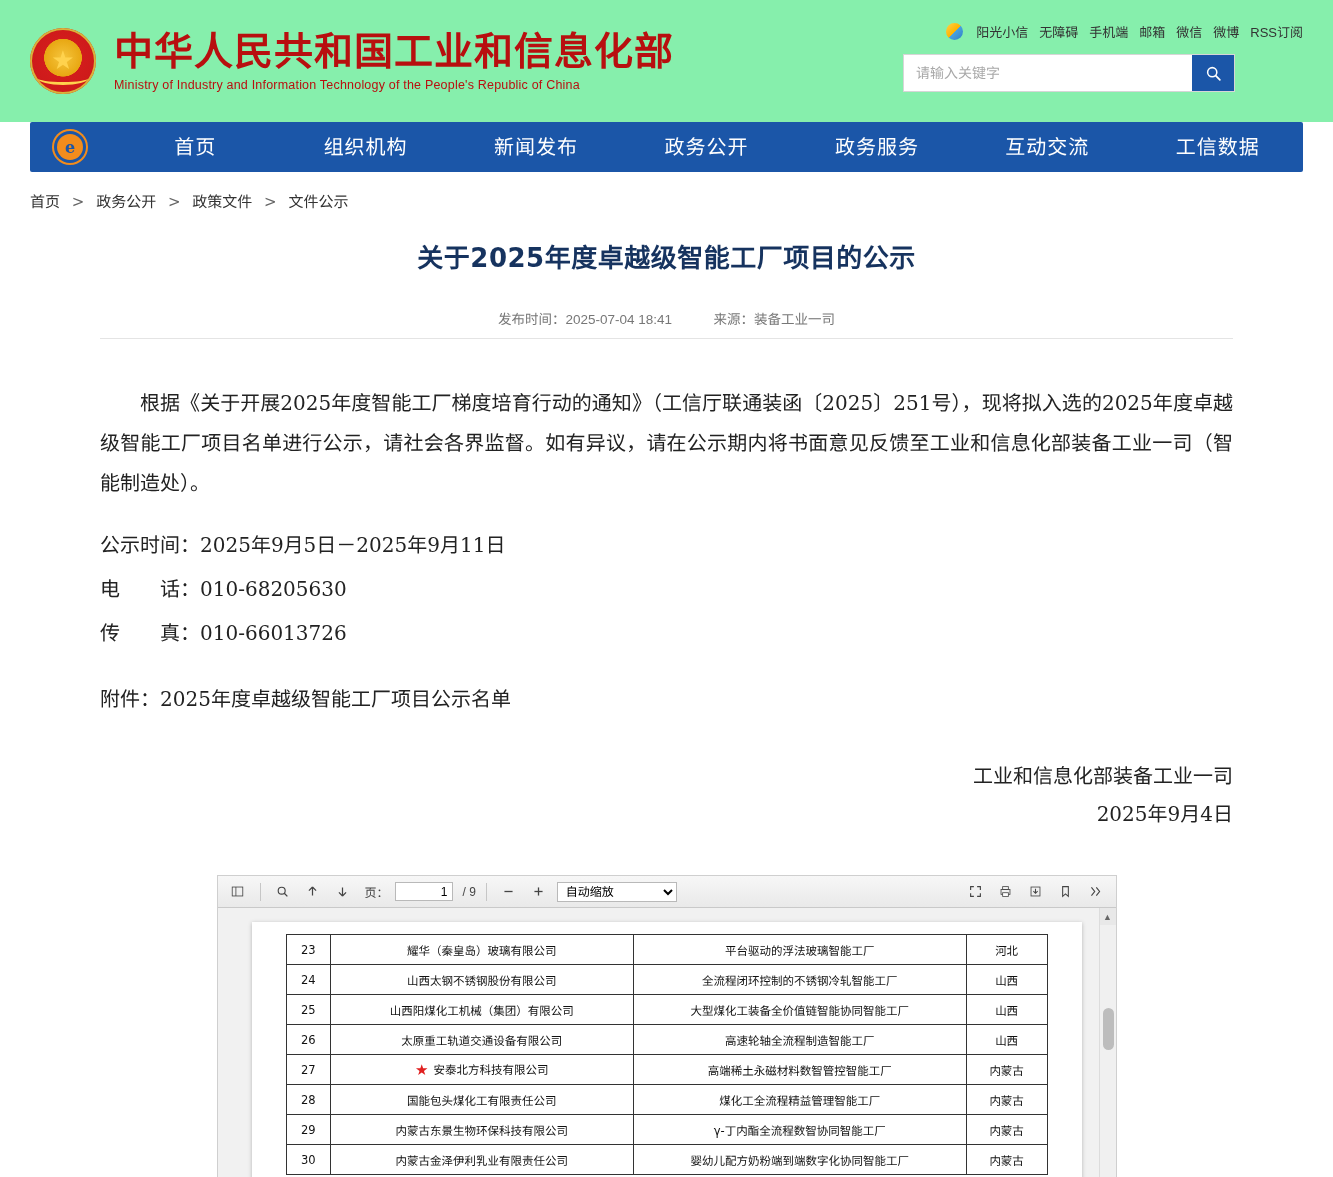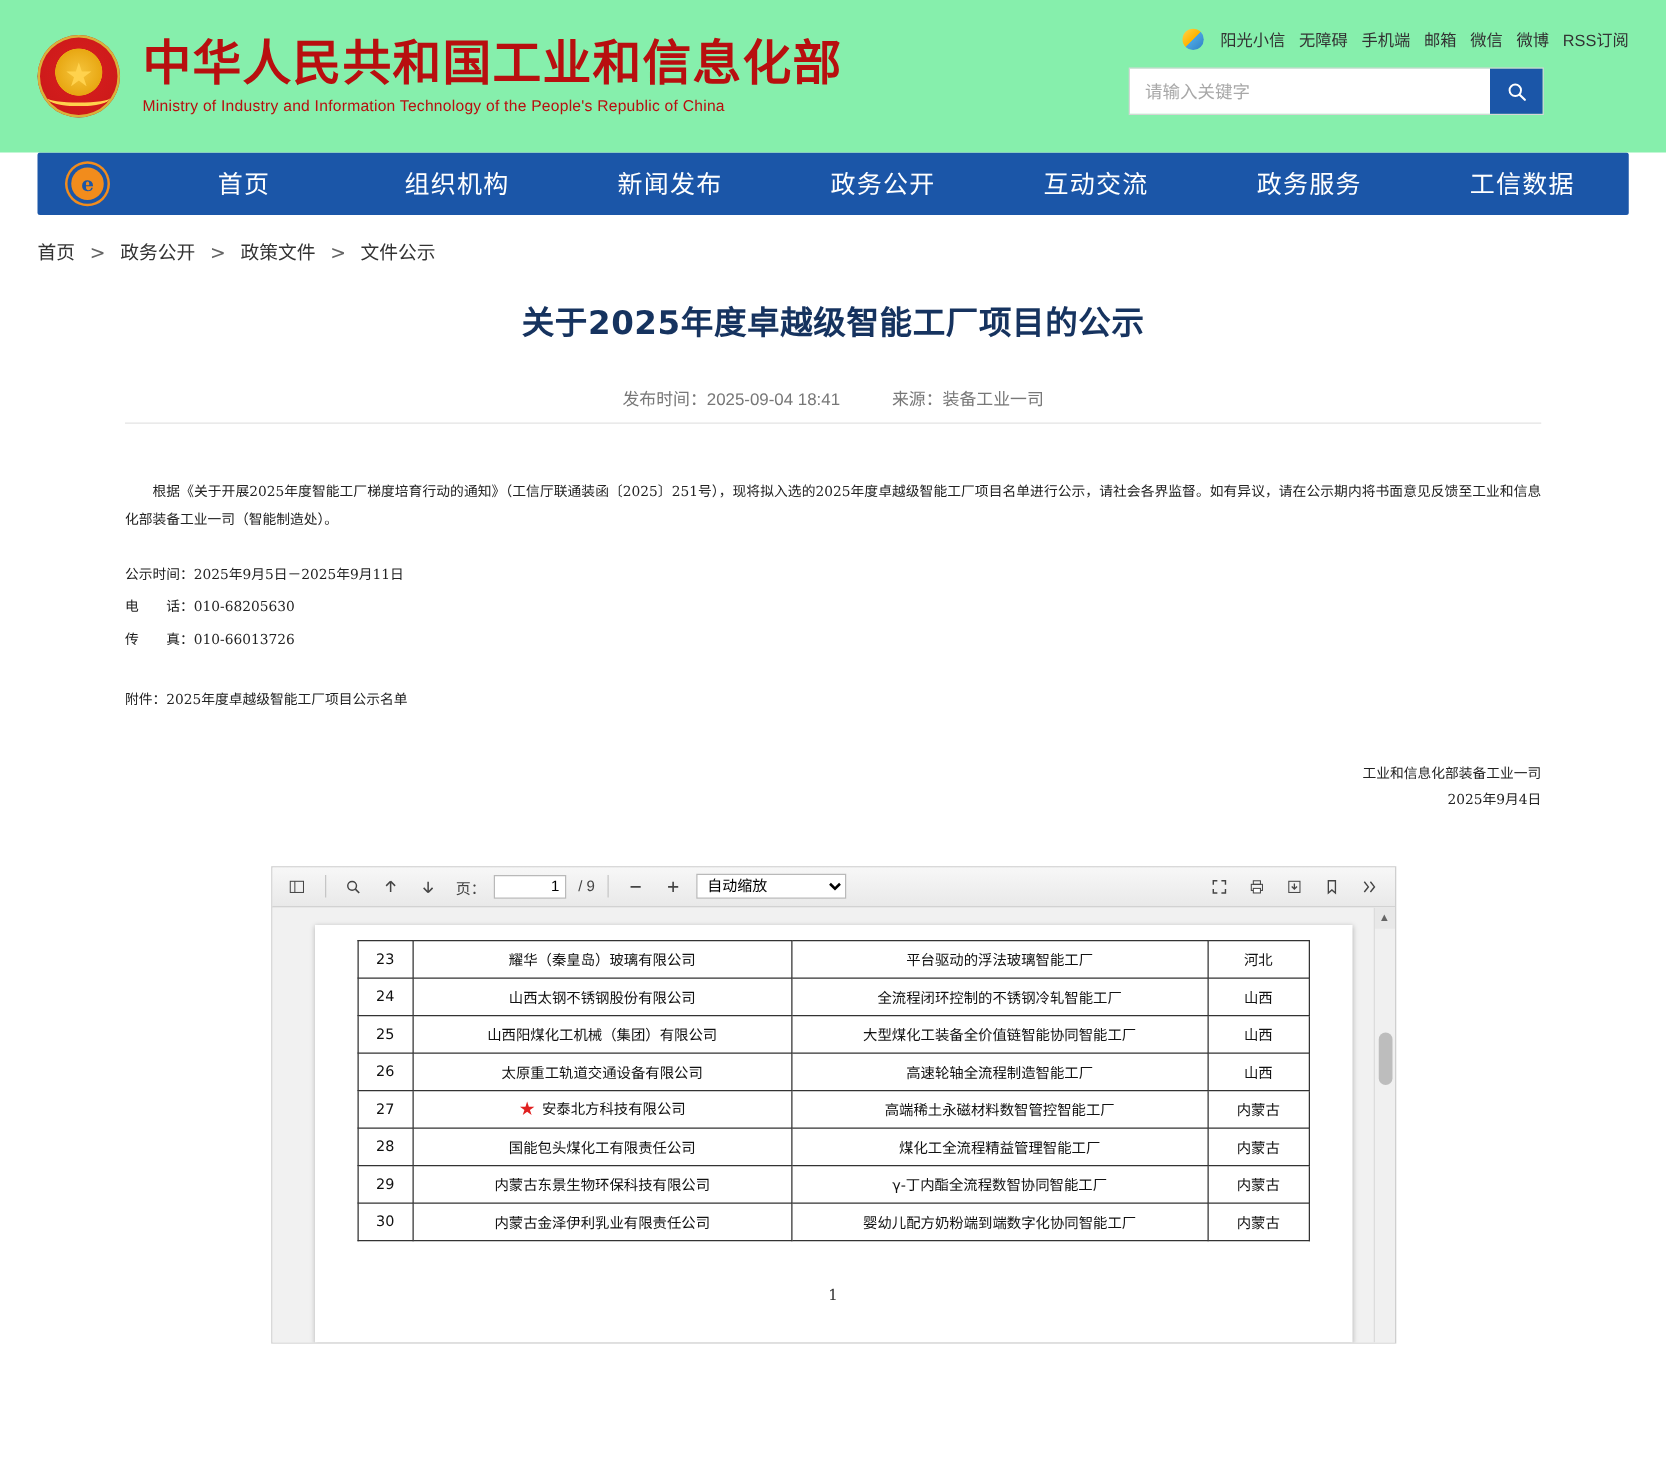--- a/index.html
+++ b/index.html
@@ -175,21 +175,21 @@
     padding-bottom: 10px;
     text-align: center;
     font-size: 13.5px;
     color: #777;
     border-bottom: 1px solid #e4e4e4;
   }
   .meta .gap { display: inline-block; width: 34px; }
   .body {
     margin-top: 44px;
     font-family: "DejaVu Serif", "Liberation Serif", serif;
-    font-size: 11px;
+    font-size: 20px;
     color: #222;
     line-height: 2.0;
   }
   .body p { margin: 0 0 22px; }
   .body p.indent { text-indent: 2em; text-align: justify; }
   .body .lines p { margin: 0 0 4px; }
   .sign {
     margin-top: 38px;
     text-align: right;
     line-height: 1.9;
@@ -348,41 +348,41 @@
 
 <nav class="nav">
   <div class="nav-logo">
     <div class="gear"></div>
   </div>
   <div class="nav-items">
     <div class="nav-item">首页</div>
     <div class="nav-item">组织机构</div>
     <div class="nav-item">新闻发布</div>
     <div class="nav-item">政务公开</div>
+    <div class="nav-item">政务服务</div>
     <div class="nav-item">互动交流</div>
-    <div class="nav-item">政务服务</div>
     <div class="nav-item">工信数据</div>
   </div>
 </nav>
 
 <div class="breadcrumb">
   <span class="crumb">首页</span>
   <span class="sep">&gt;</span>
   <span class="crumb">政务公开</span>
   <span class="sep">&gt;</span>
   <span class="crumb">政策文件</span>
   <span class="sep">&gt;</span>
   <span class="crumb">文件公示</span>
 </div>
 
 <main class="article">
   <h1>关于2025年度卓越级智能工厂项目的公示</h1>
 
   <div class="meta">
-    <span>发布时间：2025-09-04 18:41</span>
+    <span>发布时间：2025-07-04 18:41</span>
     <span class="gap"></span>
     <span>来源：装备工业一司</span>
   </div>
 
   <div class="body">
     <p class="indent">根据《关于开展2025年度智能工厂梯度培育行动的通知》（工信厅联通装函〔2025〕251号），现将拟入选的2025年度卓越级智能工厂项目名单进行公示，请社会各界监督。如有异议，请在公示期内将书面意见反馈至工业和信息化部装备工业一司（智能制造处）。</p>
 
     <div class="lines">
       <p>公示时间：2025年9月5日－2025年9月11日</p>
       <p>电　　话：010-68205630</p>

